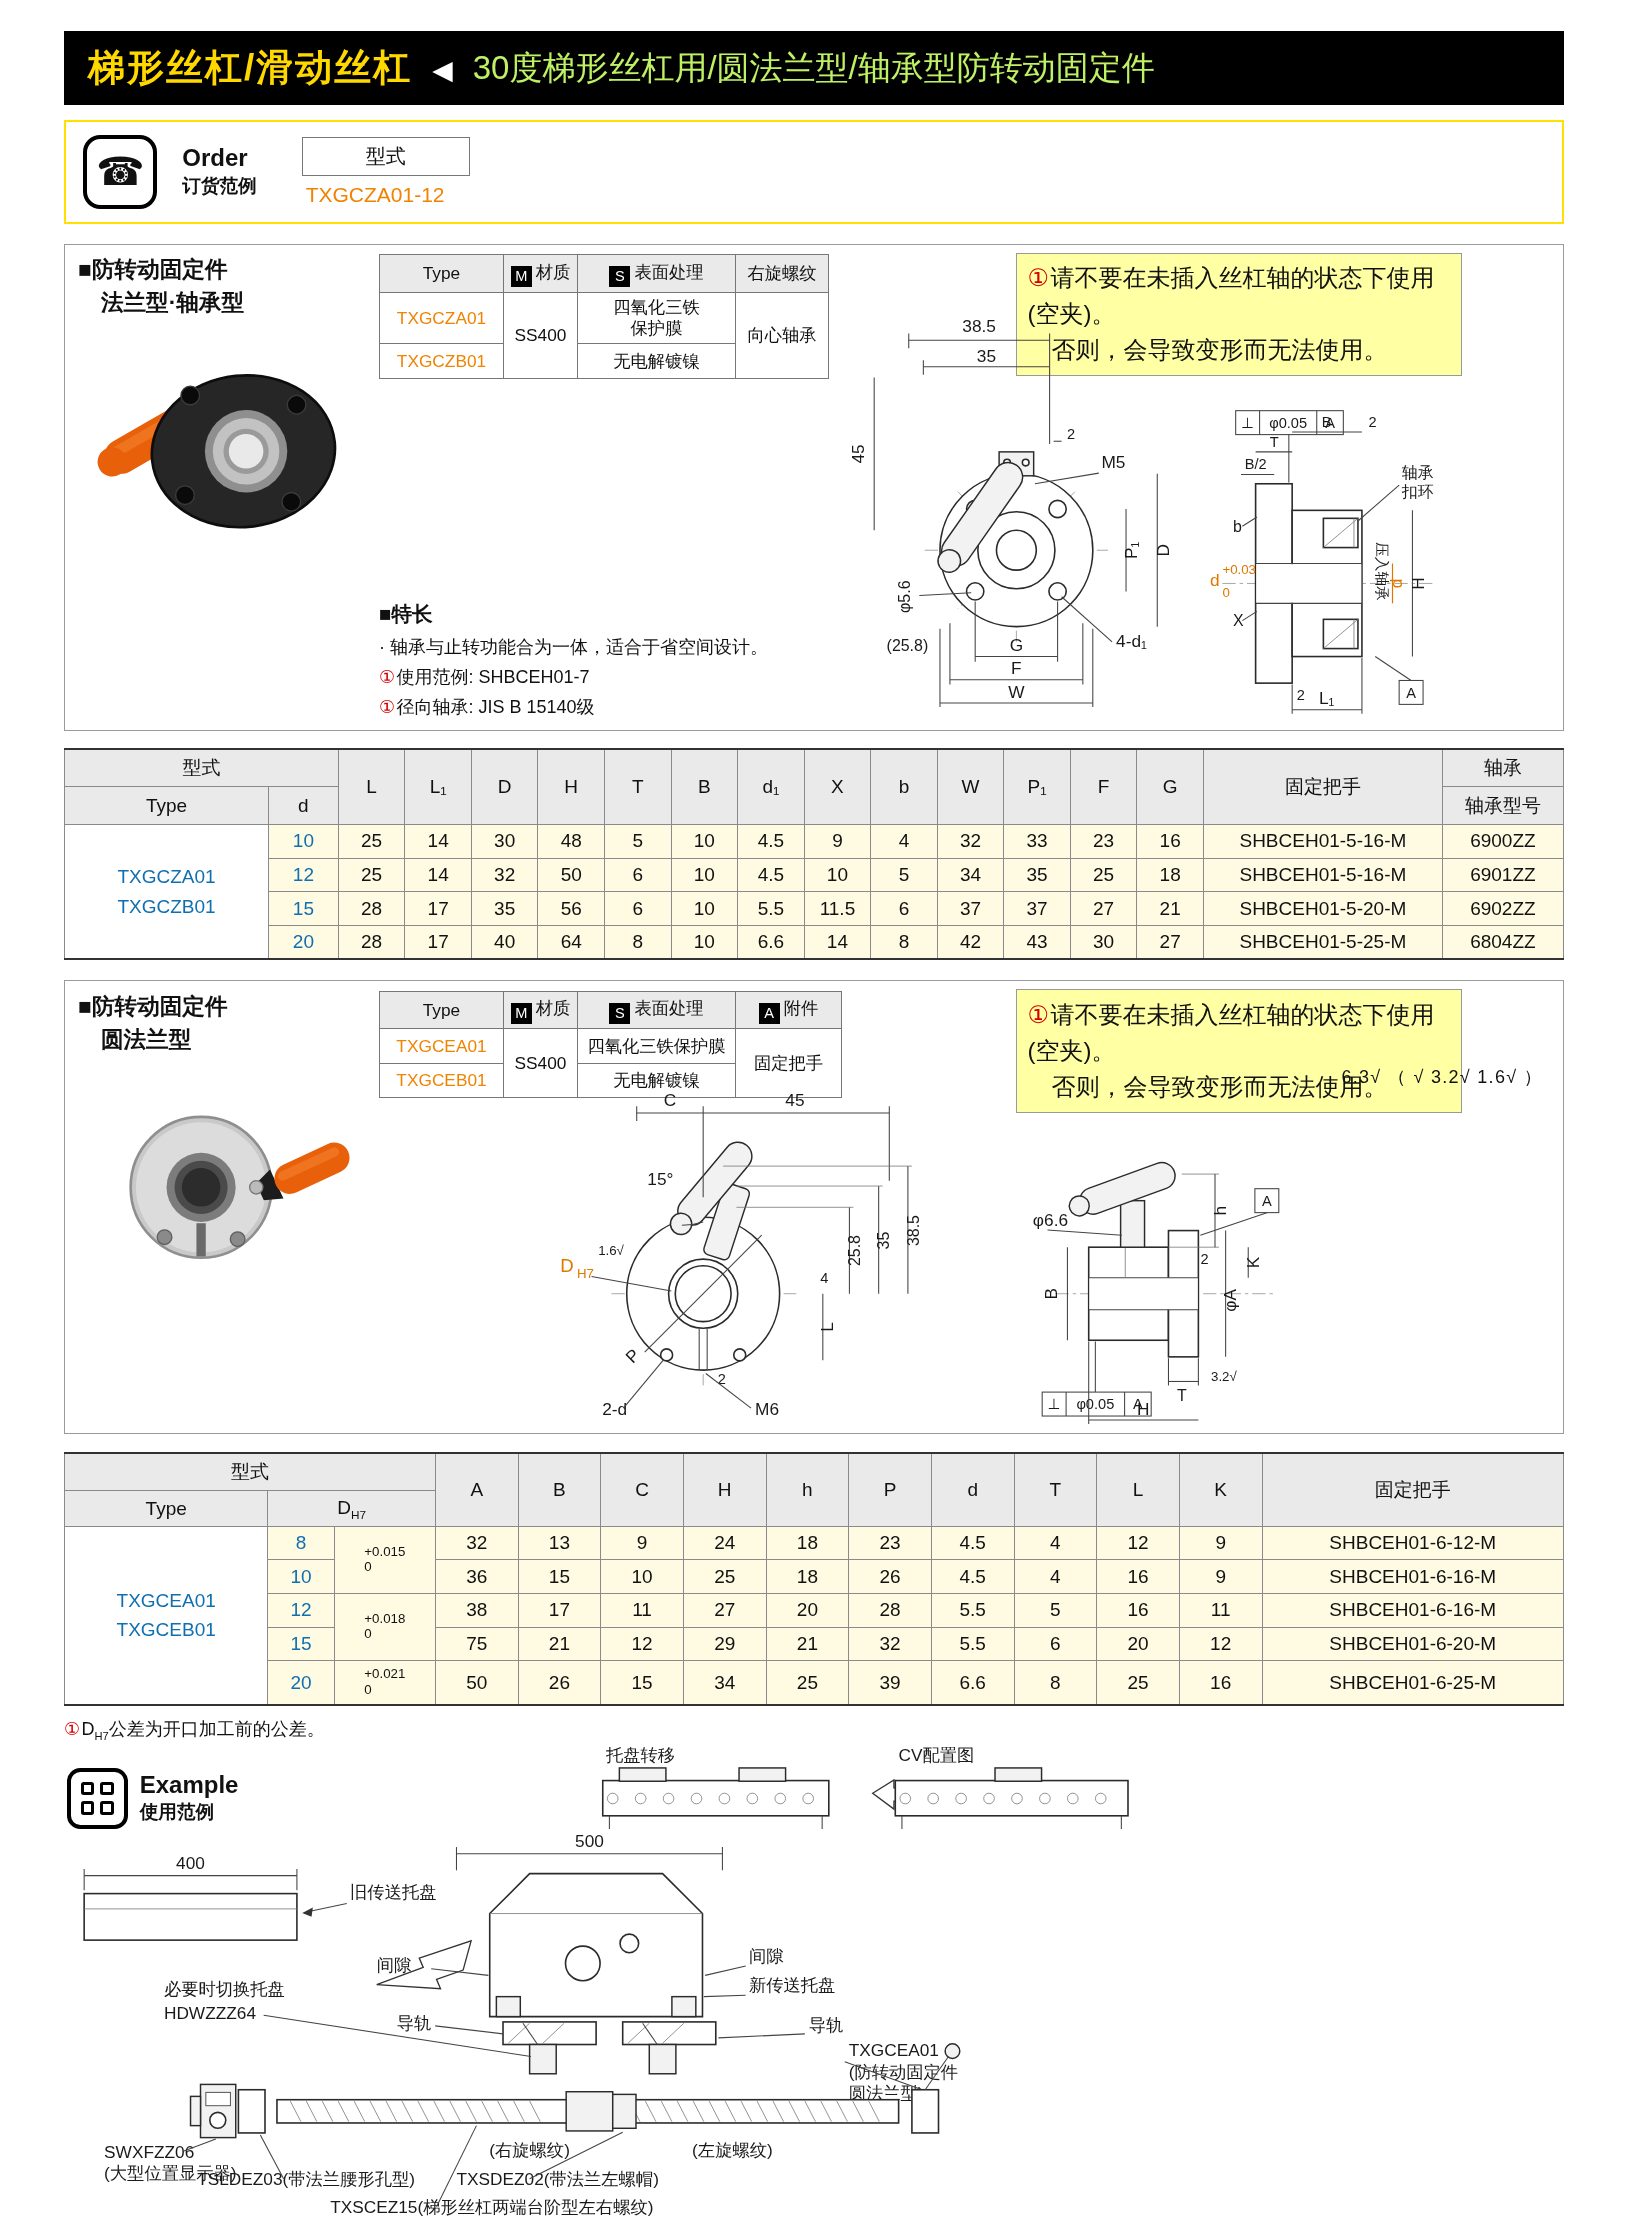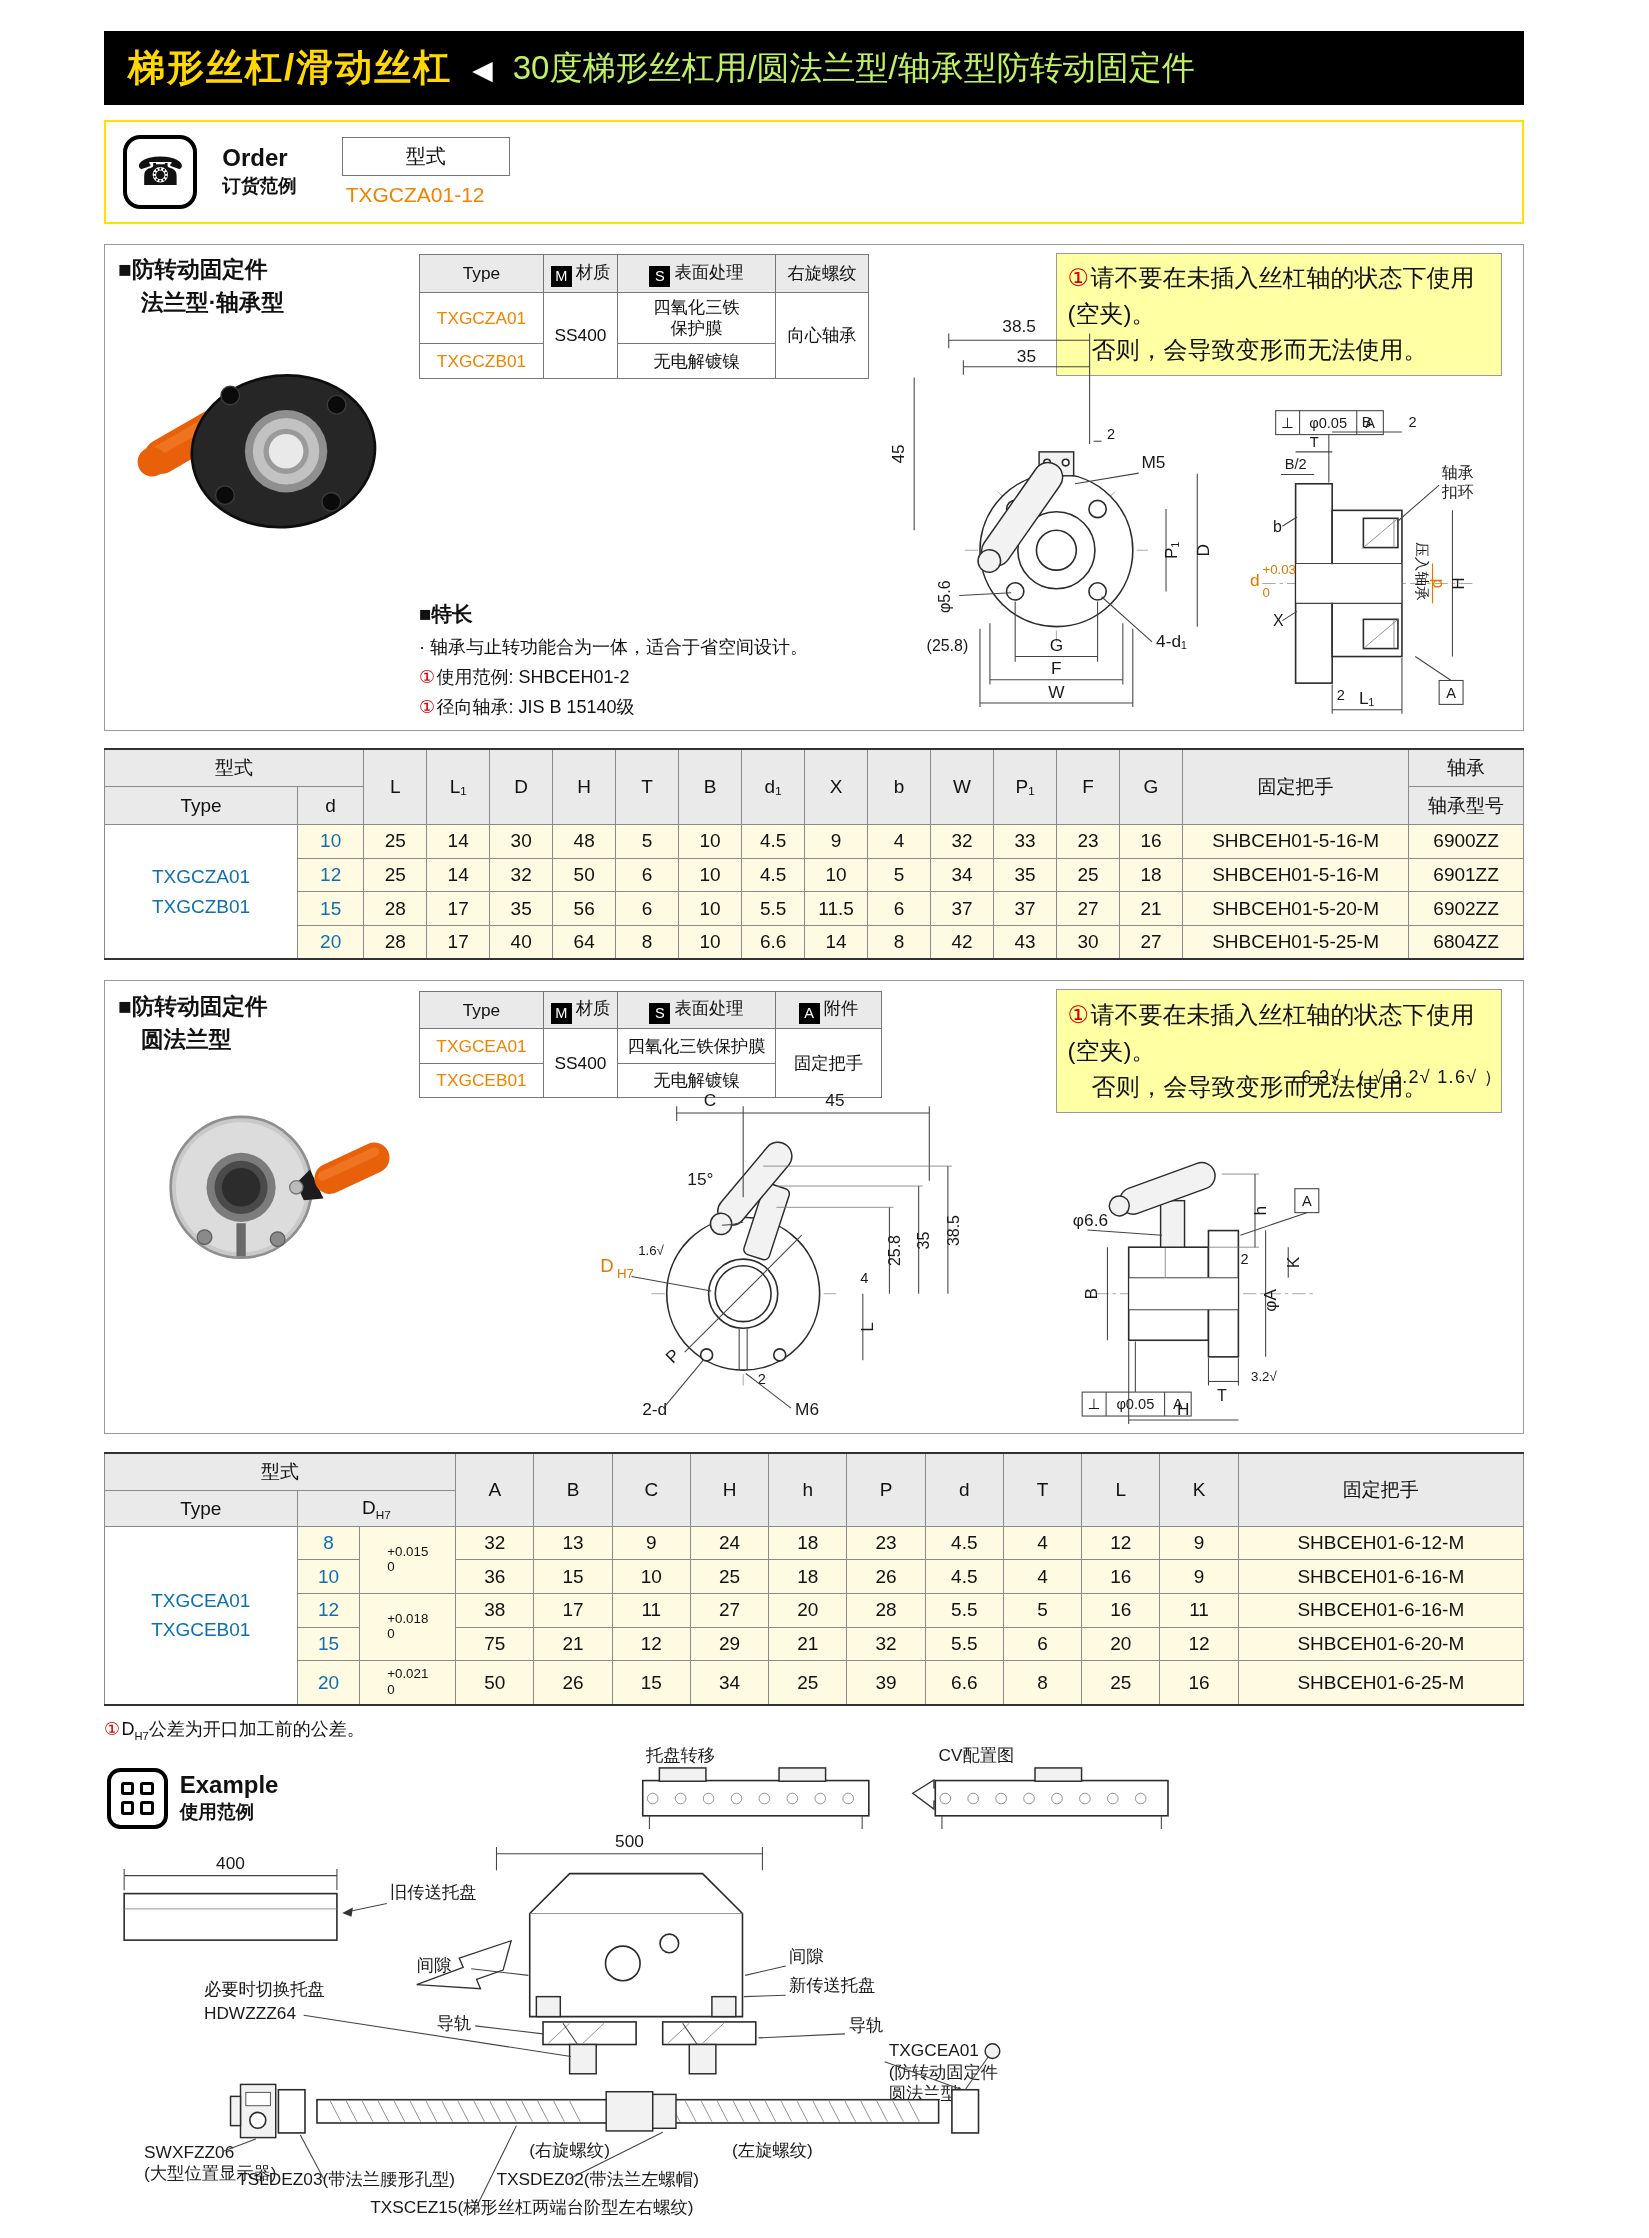--- a/index.html
+++ b/index.html
@@ -1,17 +1,17 @@
 <!DOCTYPE html>
 <html style="font-size:10.6px"><head>
 <meta charset="utf-8">
 <style>
 html,body{margin:0;padding:0;background:#fff}
 body{width:1650px;font-family:"Liberation Sans","DejaVu Sans",sans-serif;color:#111}
-.page{width:1628px;padding:31px 104px 0;box-sizing:border-box}
+.page{width:1628px;padding:31px 64px 0;box-sizing:border-box}
 sub{font-size:0.62em}
 
 .topbar{background:#000;height:74px;display:flex;align-items:center;gap:20px;padding:0 24px}
 .ty{color:#ffd800;font-size:37px;font-weight:700;letter-spacing:2px}
 .ta{color:#fff;font-size:26.6px;margin-top:4px}
 .tw{color:#bef264;font-size:33px;font-weight:400}
 
 .orderbox{border:2px solid #ffe000;margin-top:14.6px;height:100px;display:flex;align-items:center;gap:25px;padding:0 17.3px}
 .phonebadge{width:66px;height:66px;border:4px solid #000;border-radius:17.3px;display:flex;align-items:center;justify-content:center;font-size:39px;flex:0 0 auto}
 .olab .l1{font-size:24px;font-weight:700}
@@ -252,21 +252,21 @@
         <text class="t26" x="747" y="592" text-anchor="middle">L₁</text>
         <rect x="856" y="556" width="36" height="36" fill="#fff" stroke="#444" stroke-width="1.6"></rect>
         <text class="t22" x="874" y="582" text-anchor="middle">A</text>
         <line class="ln" x1="874" y1="556" x2="820" y2="520"></line>
       </g>
     </svg>
 
     <div class="features" style="left:314px;top:352px">
       <div class="ftitle">■特长</div>
       <div>· 轴承与止转功能合为一体，适合于省空间设计。</div>
-      <div><span class="wmark">①</span><span>使用范例:</span> <span>SHBCEH01-2</span></div>
+      <div><span class="wmark">①</span><span>使用范例:</span> <span>SHBCEH01-7</span></div>
       <div><span class="wmark">①</span><span>径向轴承:</span> <span>JIS B 15140级</span></div>
     </div>
   </section>
 
   <table class="dtable">
     <colgroup>
       <col style="width:187px">
         <col style="width:64px">
       <col style="width:61px">
         <col style="width:61px">

